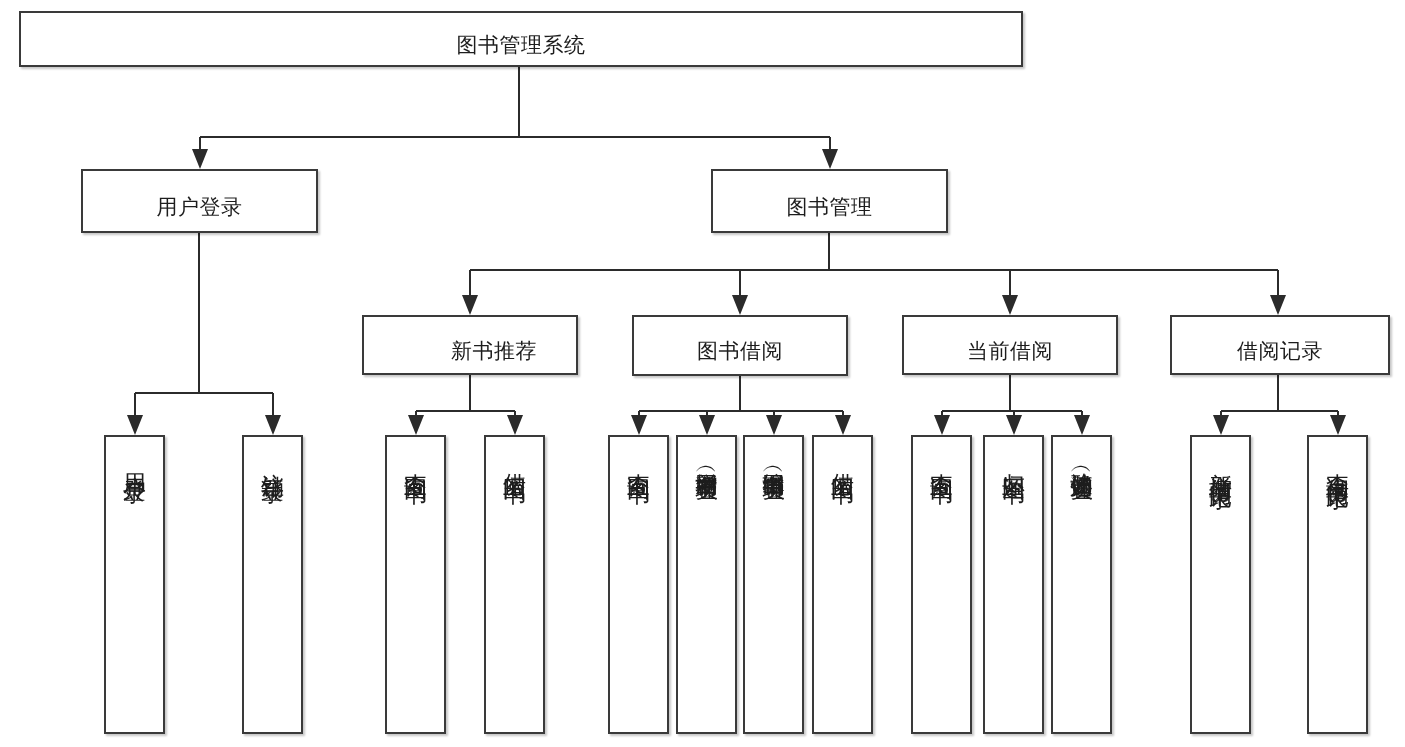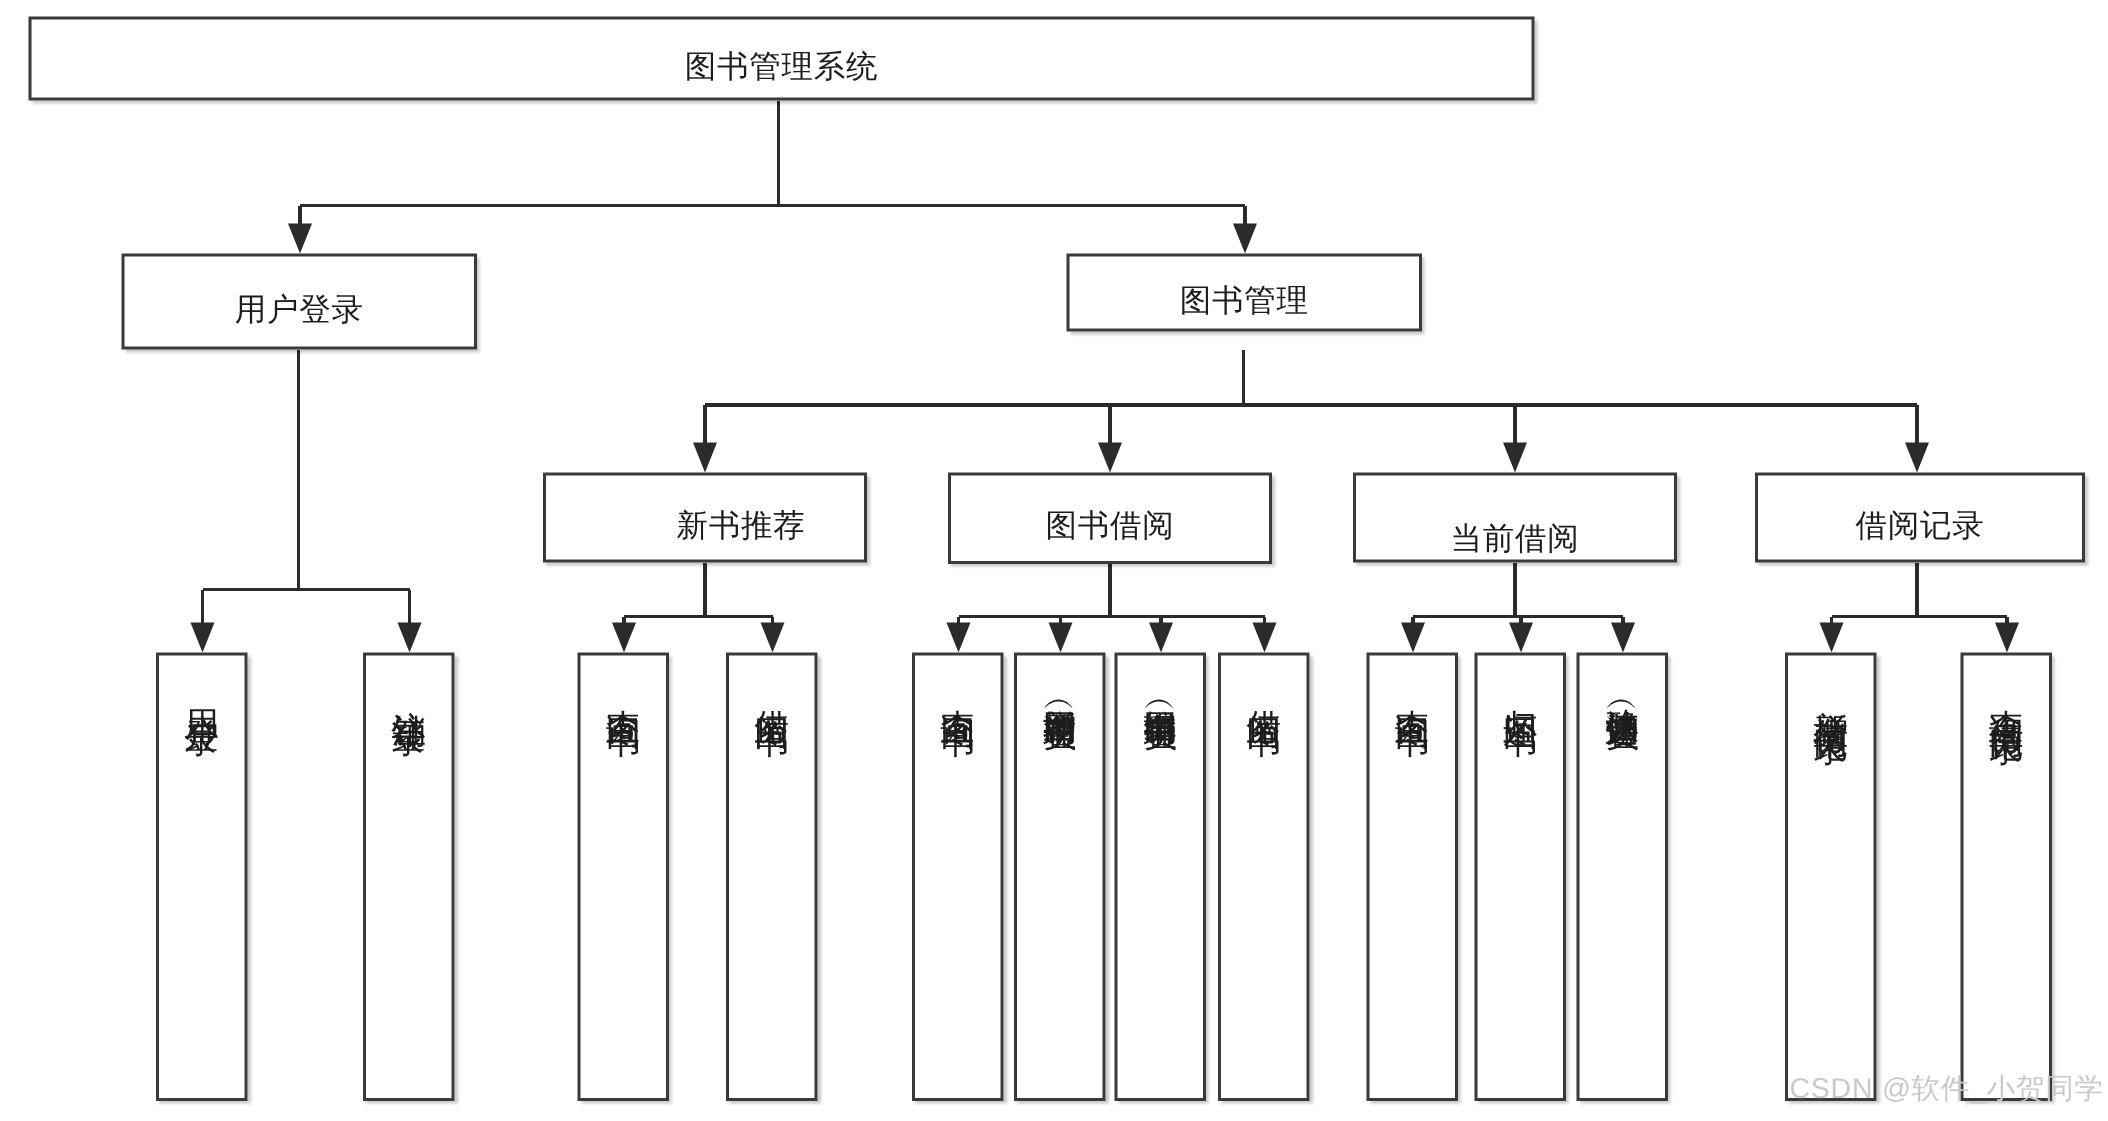--- a/index.html
+++ b/index.html
@@ -140,30 +140,30 @@
       <path d="M 1330 415 L 1346 415 L 1338 435 Z" fill="#2b2b2b"></path>
     </svg>
 
   <div id="nodes-layer">
       <div class="node-box node-h" style="left: 19px; top: 11px; width: 1004px; height: 56px;">
         <span class="node-label">图书管理系统</span>
       </div>
       <div class="node-box node-h" style="left: 81px; top: 169px; width: 237px; height: 64px;">
         <span class="node-label">用户登录</span>
       </div>
-      <div class="node-box node-h" style="left: 711px; top: 169px; width: 237px; height: 52px;">
+      <div class="node-box node-h" style="left: 711px; top: 169px; width: 237px; height: 64px;">
         <span class="node-label">图书管理</span>
       </div>
       <div class="node-box node-h" style="left: 362px; top: 315px; width: 216px; height: 60px; padding-left: 48px;">
         <span class="node-label">新书推荐</span>
       </div>
       <div class="node-box node-h" style="left: 632px; top: 315px; width: 216px; height: 61px;">
         <span class="node-label">图书借阅</span>
       </div>
-      <div class="node-box node-h" style="left: 902px; top: 315px; width: 216px; height: 60px; align-items: flex-end;">
+      <div class="node-box node-h" style="left: 902px; top: 315px; width: 216px; height: 60px;">
         <span class="node-label">当前借阅</span>
       </div>
       <div class="node-box node-h" style="left: 1170px; top: 315px; width: 220px; height: 60px;">
         <span class="node-label">借阅记录</span>
       </div>
       <div class="node-box node-v" style="left: 104px; top: 435px; width: 61px; height: 299px;">
         <span class="node-label">用户登录</span>
       </div>
       <div class="node-box node-v" style="left: 242px; top: 435px; width: 61px; height: 299px;">
         <span class="node-label">注销登录</span>
@@ -196,14 +196,13 @@
         <span class="node-label">确认归还（管理员）</span>
       </div>
       <div class="node-box node-v" style="left: 1190px; top: 435px; width: 61px; height: 299px;">
         <span class="node-label">新增借阅记录</span>
       </div>
       <div class="node-box node-v" style="left: 1307px; top: 435px; width: 61px; height: 299px;">
         <span class="node-label">查询借阅记录</span>
       </div>
     </div>
 
-  <div class="watermark" style="left: 1193px; top: 713px;">CSDN @软件_小贺同学</div>
 </div>
 
 </body></html>

